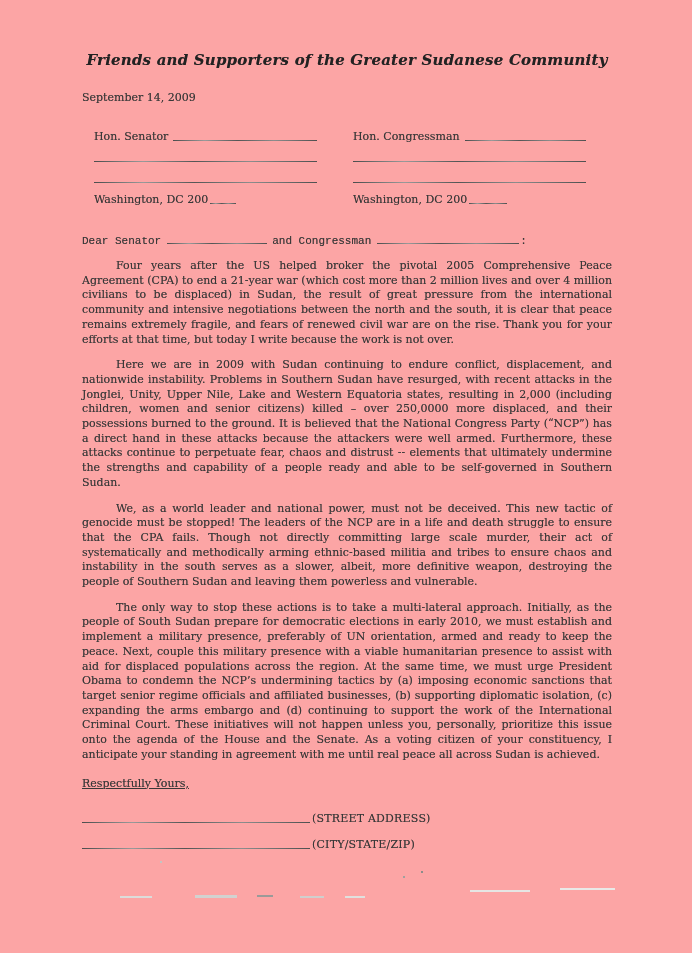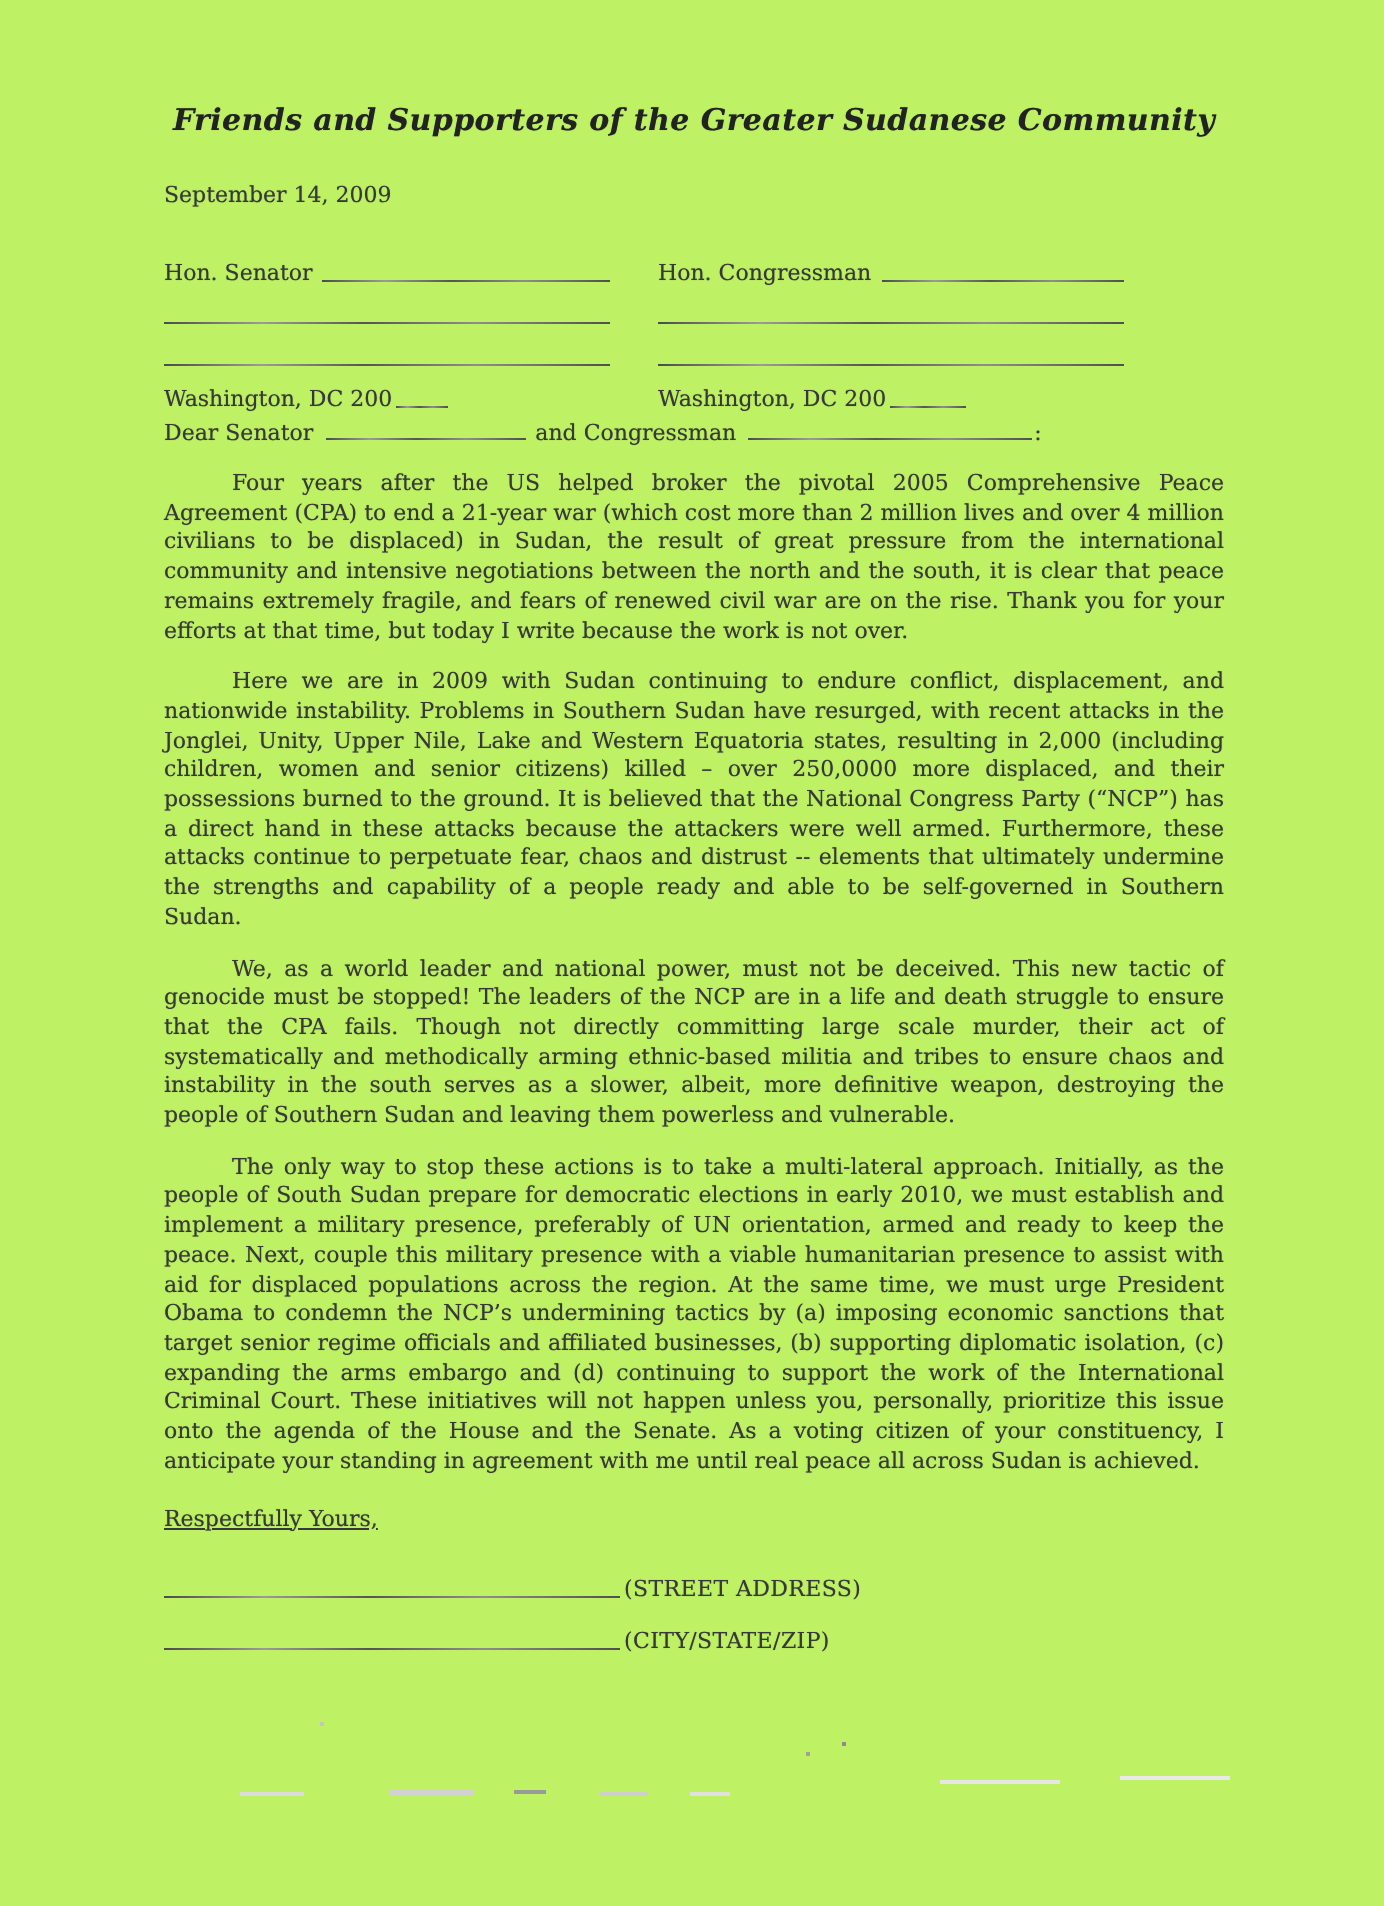--- a/index.html
+++ b/index.html
@@ -1,20 +1,20 @@
 <!DOCTYPE html>
 <html><head>
 <meta charset="utf-8">
 <style>
   html,body { margin:0; padding:0; background:#ffffff; }
   .page {
     position: relative;
     width: 692px;
     height: 953px;
-    background: #bef264;
+    background: #fca5a5;
     font-family: "DejaVu Serif", "Liberation Serif", serif;
     color: #383838;
     box-sizing: border-box;
     padding: 50px 80px 0 82px;
     overflow: hidden;
     text-shadow: 0 0 0.45px rgba(55,55,55,0.55);
   }
   .title {
     text-align: center;
     font-size: 15px;
@@ -26,45 +26,47 @@
   }
   .date {
     margin-top: 21px;
     font-size: 11px;
     line-height: 14px;
   }
   .addresses {
     margin-top: 17px;
     display: grid;
     grid-template-columns: 223px 233px;
-    column-gap: 24px;
+    column-gap: 36px;
     font-size: 11px;
+    margin-left: 12px;
   }
   .addr-row {
     height: 21px;
     display: flex;
     align-items: flex-end;
     white-space: nowrap;
   }
   .lbl { line-height: 13px; }
   .fill-line {
     display: inline-block;
     height: 1px;
     background: linear-gradient(90deg, #4c4c4c 0%, #9a9a9a 22%, #555555 45%, #8d8d8d 70%, #4f4f4f 100%);
     vertical-align: baseline;
   }
   .addr-row .grow { flex: 1 1 auto; margin-left: 5px; margin-bottom: 2px; }
   .addr-row .full { width: 100%; margin-bottom: 2px; }
   .addr-row .zip-l { width: 26px; margin-left: 2px; margin-bottom: 2px; }
   .addr-row .zip-r { width: 38px; margin-left: 2px; margin-bottom: 2px; }
   .greeting {
-    margin-top: 4px;
+    margin-top: 28px;
     font-size: 11px;
     line-height: 14px;
     white-space: nowrap;
+    font-family: Liberation Mono, monospace;
   }
   .greeting .g1 { width: 100px; margin: 0 5px 0 6px; }
   .greeting .g2 { width: 142px; margin: 0 1px 0 6px; }
   .para {
     margin: 11px 0 0 0;
     font-size: 11px;
     line-height: 14.7px;
     text-align: justify;
     text-indent: 34px;
   }

